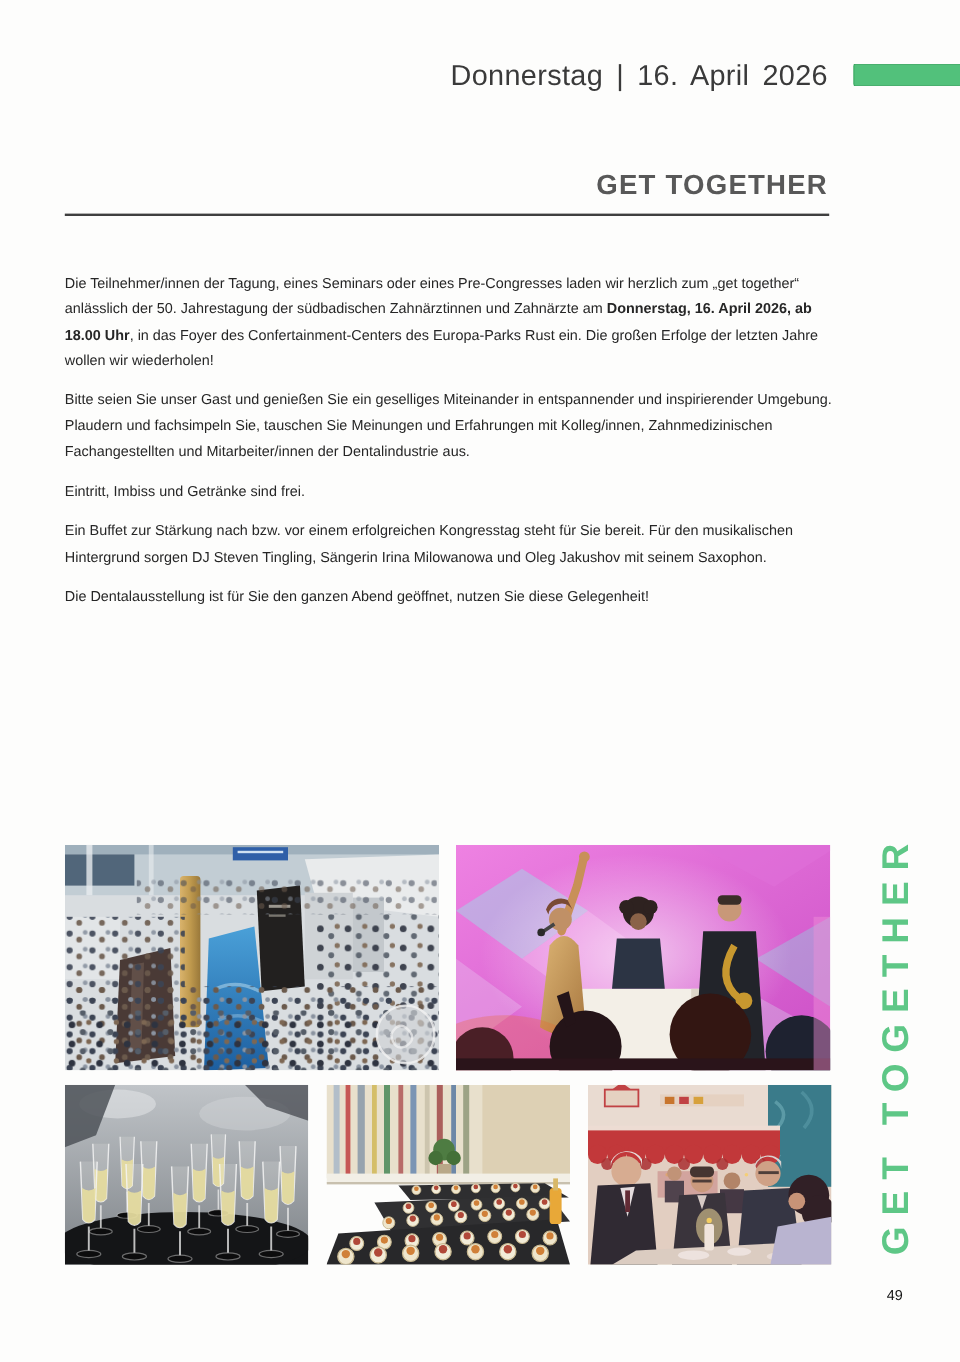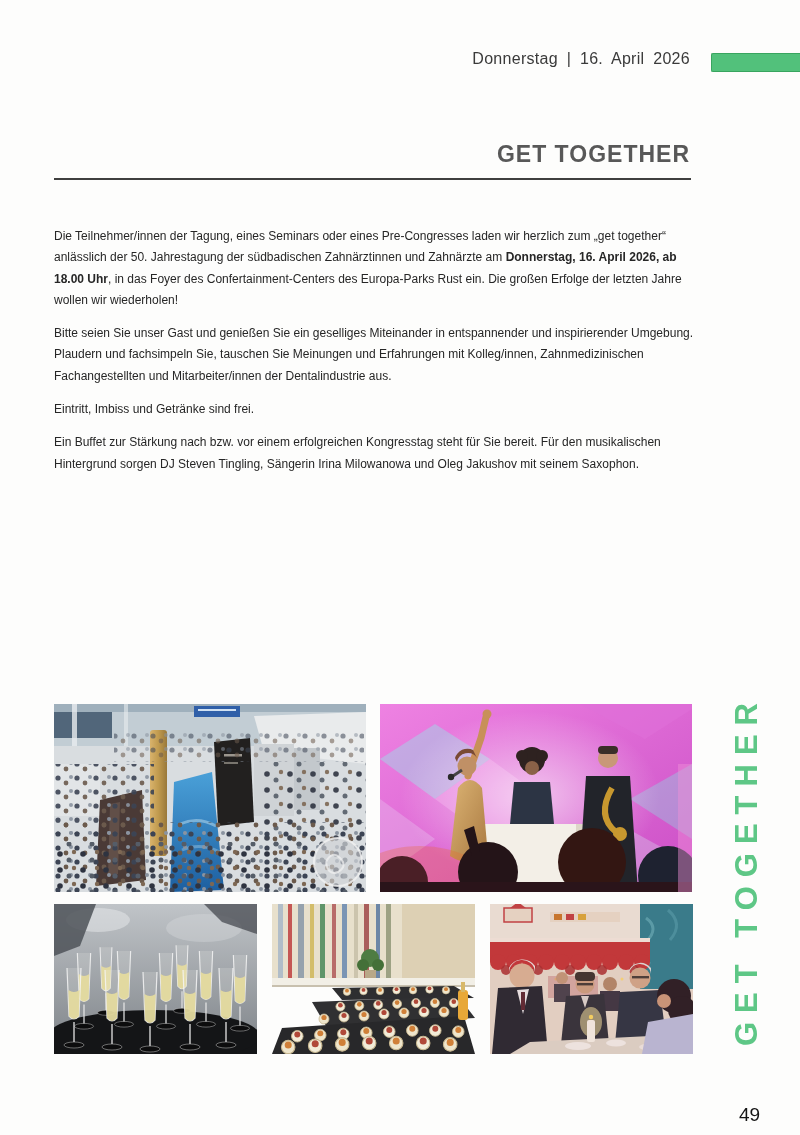--- a/index.html
+++ b/index.html
@@ -4,21 +4,21 @@
 <style>
   html,body{margin:0;padding:0;}
   body{
     width:800px;height:1135px;position:relative;overflow:hidden;
     background:#fdfdfc;font-family:"Liberation Sans",sans-serif;
     -webkit-font-smoothing:antialiased;
   }
   .page{position:absolute;inset:0;}
   .header-date{
     position:absolute;top:50px;right:110px;
-    font-size:16px;color:#3a3a3a;letter-spacing:.3px;word-spacing:4px;
+    font-size:24px;color:#3a3a3a;letter-spacing:.3px;word-spacing:4px;
   }
   .accent-bar{
     position:absolute;top:53px;left:711px;width:89px;height:19px;
     background:var(--accent_green);border:1px solid var(--accent_green_border);
     border-right:none;border-radius:2px 0 0 2px;box-sizing:border-box;
   }
   .page-title{
     position:absolute;top:141px;right:110px;
     font-size:23px;font-weight:bold;color:#585858;letter-spacing:1px;
   }
@@ -38,40 +38,41 @@
   .photo-row.bottom{margin-top:12px;gap:15px;}
   .photo{overflow:hidden;flex:0 0 auto;}
   .photo svg{display:block;}
   .sidebar-label{
     position:absolute;left:562px;top:852px;width:370px;height:36px;
     transform:rotate(-90deg);
     font-size:31px;font-weight:bold;letter-spacing:9px;white-space:nowrap;
     color:var(--sidebar_green);text-align:center;line-height:36px;
   }
   .page-number{
-    position:absolute;top:1104px;left:739px;
-    font-size:19px;color:#141414;
+    position:absolute;top:1072px;left:739px;
+    font-size:12px;color:#141414;
   }
 </style>
 </head>
 <body>
 
 <div class="page">
 
   <div class="header-date">Donnerstag | 16. April 2026</div>
   <div class="accent-bar"></div>
 
   <div class="page-title">GET TOGETHER</div>
   <div class="title-rule"></div>
 
   <div class="article">
     <p><span>Die Teilnehmer/innen der Tagung, eines Seminars oder eines Pre-Congresses laden wir herzlich zum „get together“ anlässlich der 50. Jahrestagung der südbadischen Zahnärztinnen und Zahnärzte am </span><b>Donnerstag, 16. April 2026, ab 18.00 Uhr</b><span>, in das Foyer des Confertainment-Centers des Europa-Parks Rust ein. Die großen Erfolge der letzten Jahre wollen wir wiederholen!</span></p>
     <p>Bitte seien Sie unser Gast und genießen Sie ein geselliges Miteinander in entspan­nender und inspirierender Umgebung. Plaudern und fachsimpeln Sie, tauschen Sie Meinungen und Erfahrungen mit Kolleg/innen, Zahnmedizinischen Fachangestellten und Mitarbeiter/innen der Dentalindustrie aus.</p>
     <p>Eintritt, Imbiss und Getränke sind frei.</p>
     <p>Ein Buffet zur Stärkung nach bzw. vor einem erfolgreichen Kongresstag steht für Sie bereit. Für den musikalischen Hintergrund sorgen DJ Steven Tingling, Sängerin Irina Milowanowa und Oleg Jakushov mit seinem Saxophon.</p>
+    <p>Die Dentalausstellung ist für Sie den ganzen Abend geöffnet, nutzen Sie diese Gelegenheit!</p>
   </div>
 
   <div class="photos">
     <div class="photo-row top">
 
       <div class="photo">
         <svg width="312" height="188" viewBox="0 0 312 188">
           <defs>
             <pattern id="crowdA" width="19" height="14" patternUnits="userSpaceOnUse">
               <circle cx="4" cy="4" r="2.6" fill="#3c4454"></circle>

